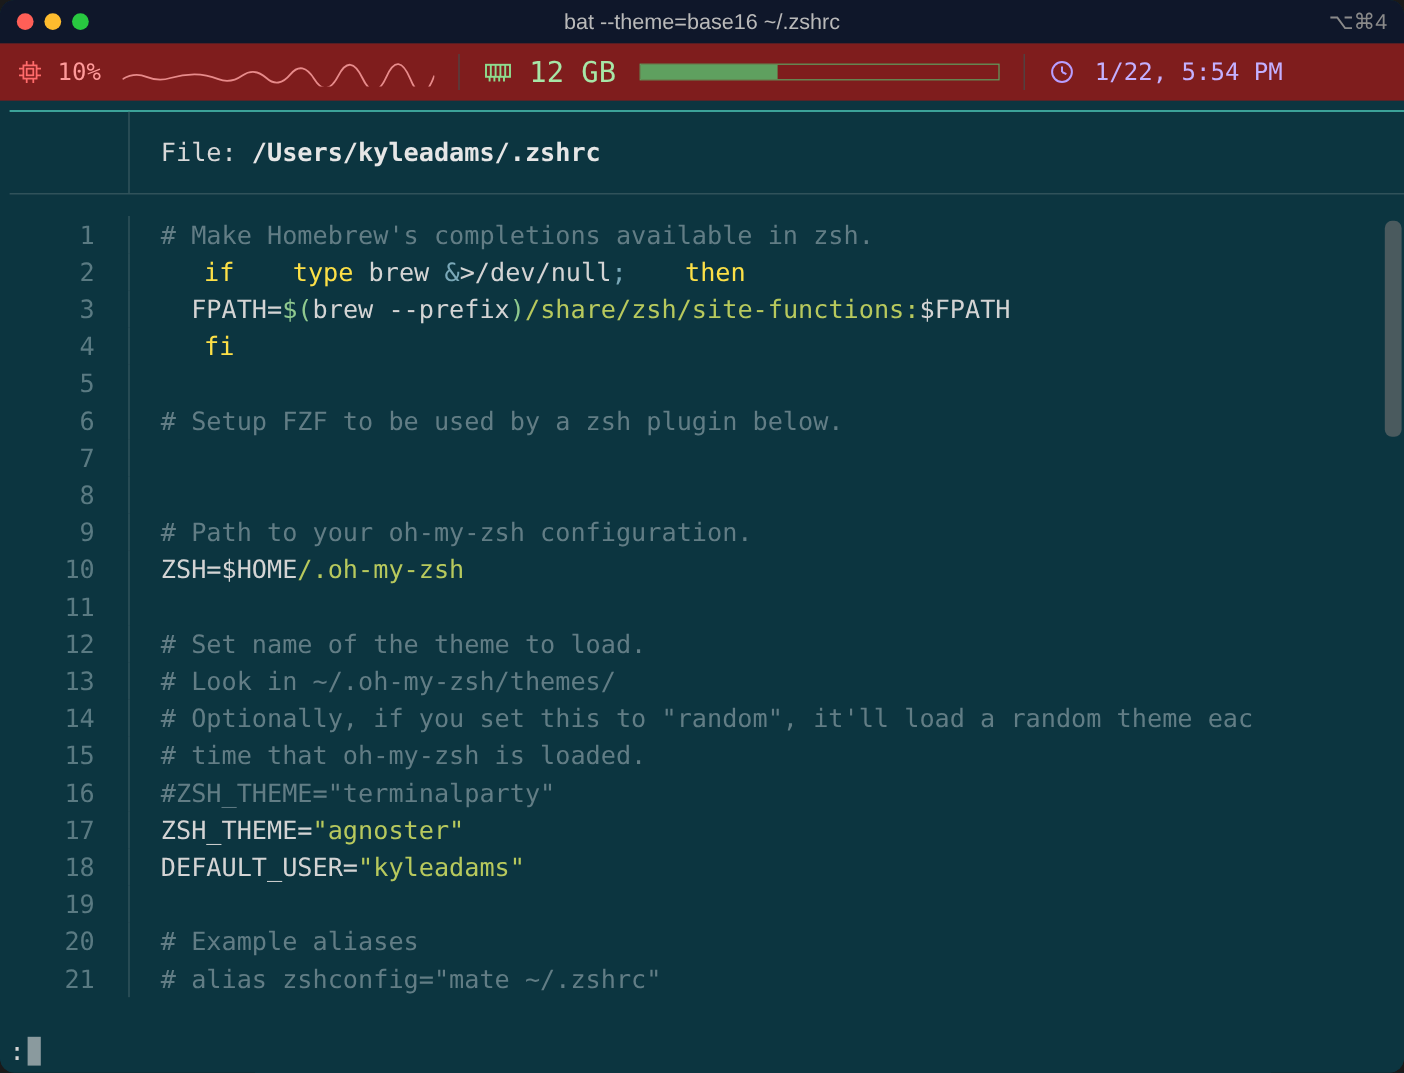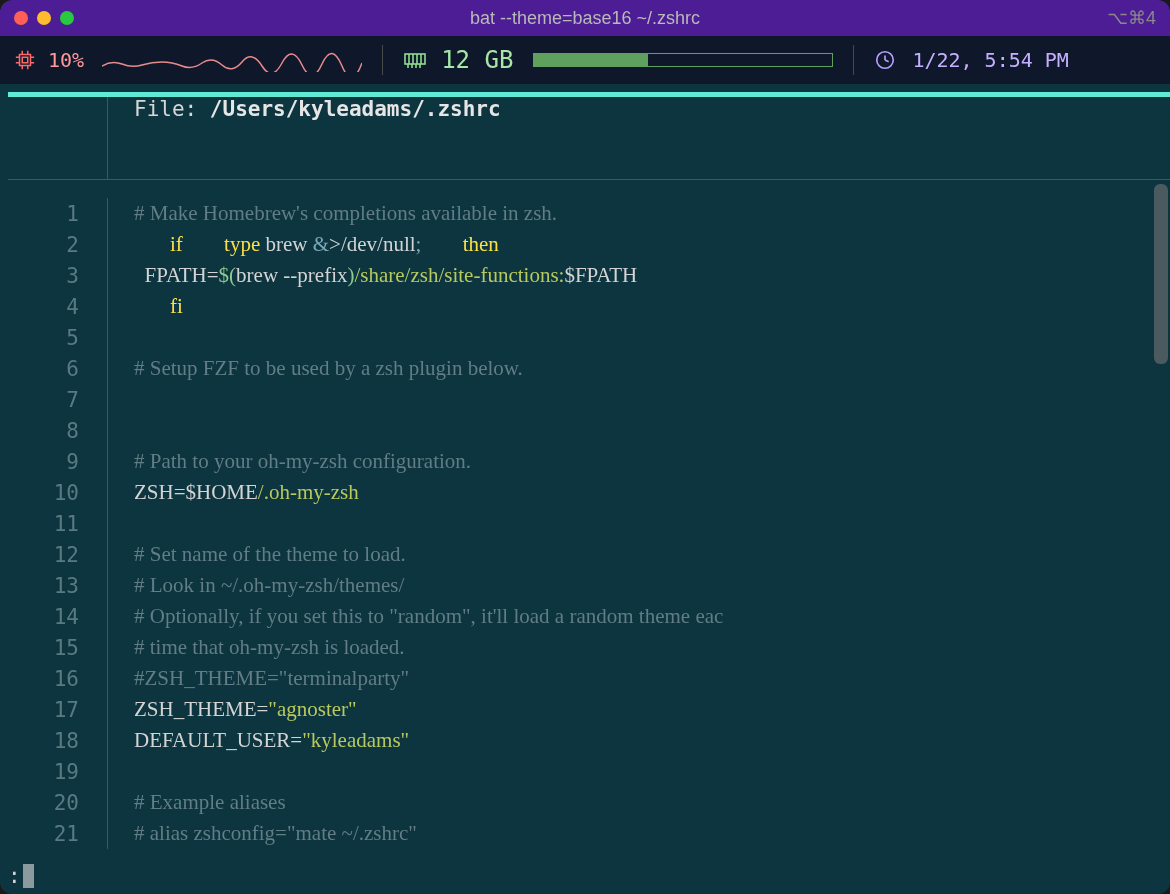--- a/index.html
+++ b/index.html
@@ -15,21 +15,21 @@
     width: 100%;
     height: 100%;
     background: #0c3540;
     border-radius: 12px;
     overflow: hidden;
     display: flex;
     flex-direction: column;
   }
   .titlebar {
     height: 36px;
-    background: #4c1d95;
+    background: #0f172a;
     display: flex;
     align-items: center;
     padding: 0 14px;
     position: relative;
   }
   .traffic-lights {
     display: flex;
     gap: 9px;
     align-items: center;
   }
@@ -50,21 +50,21 @@
     margin-left: auto;
     color: #8a8a8a;
     font-size: 18px;
     display: flex;
     align-items: center;
     gap: 4px;
     font-family: -apple-system, sans-serif;
   }
   .statusbar {
     height: 48px;
-    background: #0f172a;
+    background: #7f1d1d;
     display: flex;
     align-items: center;
     padding: 0 14px;
     gap: 10px;
     font-size: 20px;
   }
   .cpu-icon {
     color: #ff6b6b;
     display: inline-flex;
   }
@@ -101,24 +101,24 @@
   .clock-txt { color: #c4b0ff; font-size: 20px; margin-left: 6px;}
   .terminal {
     flex: 1;
     background: #0c3540;
     padding: 8px 0 0 8px;
     overflow: hidden;
     position: relative;
   }
   .hdr-row {
     display: flex;
-    border-top: 5px solid #5eead4;
+    border-top: 1px solid #5eead4;
     border-bottom: 1px solid #3a5a62;
-    height: 88px;
-    align-items: flex-start;
+    height: 70px;
+    align-items: center;
   }
   .gutter {
     width: 100px;
     border-right: 1px solid #3a5a62;
     height: 100%;
     flex-shrink: 0;
   }
   .file-label {
     padding-left: 26px;
     font-size: 21px;
@@ -141,21 +141,20 @@
     height: 100%;
     display: flex;
     align-items: center;
     justify-content: flex-end;
     flex-shrink: 0;
   }
   .code {
     padding-left: 26px;
     white-space: pre;
     color: #d4d4d4;
-    font-family: Liberation Serif, serif;
   }
   .c-comment { color: #627d85; }
   .c-kw { color: #fde047; margin-left: 36px; }
   .c-cmd { color: #7aa8b8; }
   .c-str { color: #b8c95d; }
   .c-path { color: #b8c95d; }
   .c-green { color: #8fc98f; }
   .prompt-line {
     position: absolute;
     bottom: 6px;

